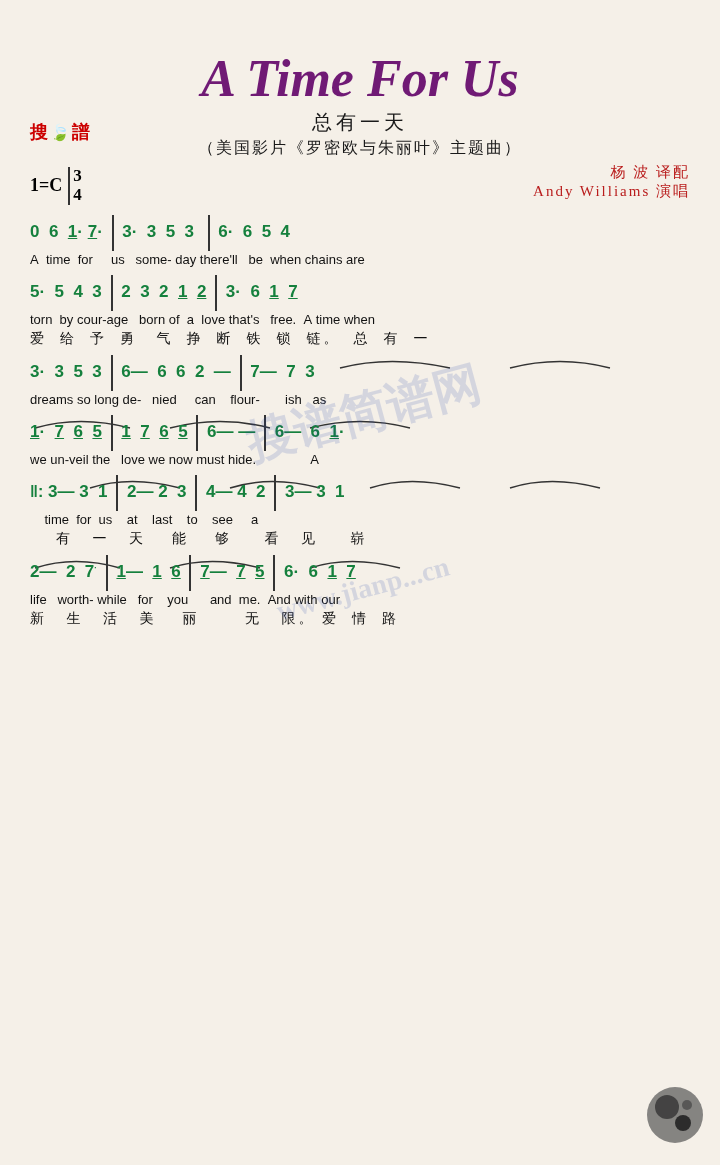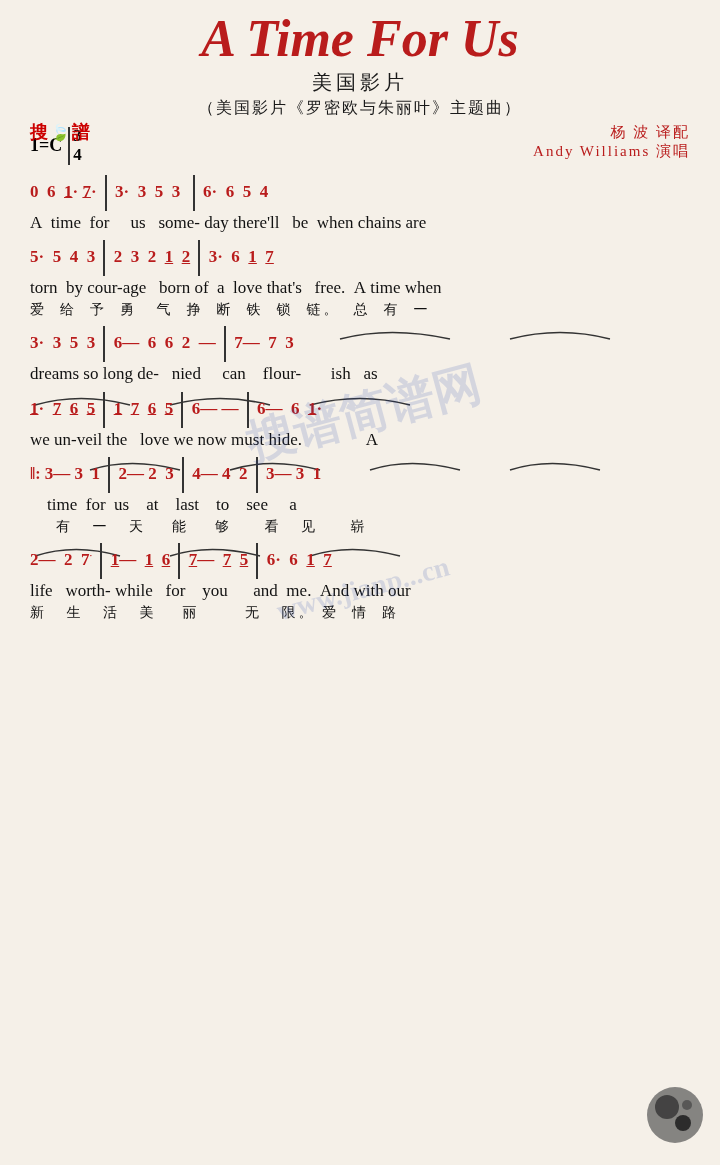--- a/index.html
+++ b/index.html
@@ -21,22 +21,23 @@
     
     .title-area {
       text-align: center;
       margin-bottom: 4px;
     }
     .main-title {
       font-family: 'Georgia', serif;
       font-size: 52px;
       font-weight: bold;
       font-style: italic;
-      color: #b91c1c;
+      color: #701a75;
       line-height: 1.1;
+      margin-top: 40px;
     }
     .subtitle-zh {
       font-size: 20px;
       color: #1a1a1a;
       margin-top: 2px;
       letter-spacing: 4px;
     }
     .subtitle-film {
       font-size: 16px;
       color: #1a1a1a;
@@ -108,31 +109,31 @@
       width: 60px;
       height: 60px;
     }
     
     .score-line {
       width: 100%;
       margin-bottom: 6px;
       position: relative;
     }
     .score-notes {
-      font-family: Liberation Serif, serif;
+      font-family: Liberation Sans, sans-serif;
       font-size: 17px;
       font-weight: bold;
-      color: #b91c1c;
+      color: #15803d;
       white-space: nowrap;
       position: relative;
       line-height: 1.8;
     }
     .score-en {
-      font-family: Liberation Serif, serif;
-      font-size: 17px;
+      font-family: Liberation Sans, sans-serif;
+      font-size: 13px;
       color: #111;
       white-space: nowrap;
       line-height: 1.4;
     }
     .score-zh {
       font-size: 14px;
       color: #111;
       white-space: nowrap;
       line-height: 1.4;
       letter-spacing: 3px;
@@ -148,21 +149,21 @@
       margin-top: 4px;
     }
   </style>
 </head>
 <body>
 
 <div class="page">
 
   <div class="title-area">
     <div class="main-title">A Time For Us</div>
-    <div class="subtitle-zh">美国影片</div>
+    <div class="subtitle-zh">总有一天</div>
     <div class="subtitle-film">（美国影片《罗密欧与朱丽叶》主题曲）</div>
   </div>
 
   <div class="logo">
     <span class="logo-text">搜</span>
     <span class="logo-leaf">🍃</span>
     <span class="logo-pu">譜</span>
   </div>
 
   <div class="header-area">

